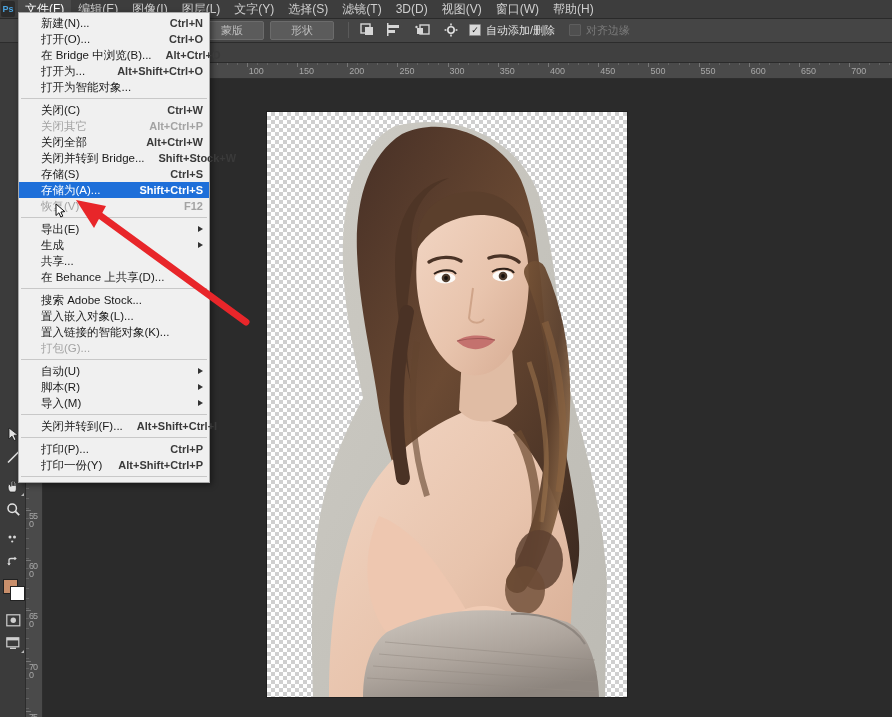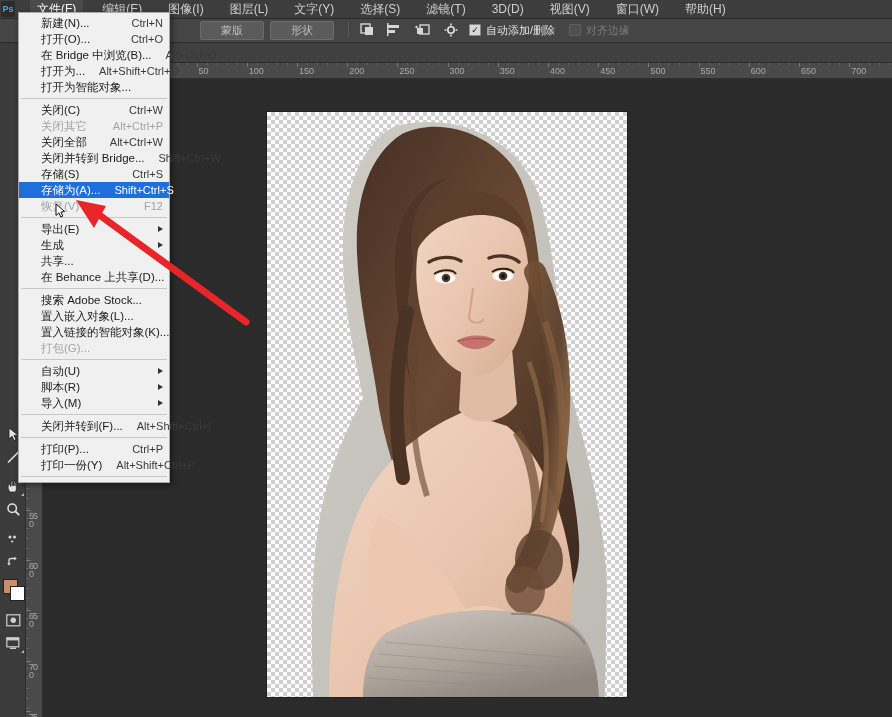--- a/index.html
+++ b/index.html
@@ -17,21 +17,21 @@
     position:absolute;left:0;top:0;width:892px;height:18px;
     background:#3d3d3d;display:flex;align-items:center;
     border-bottom:1px solid #2a2a2a;z-index:40;
   }
   .ps-badge{
     width:14px;height:16px;margin-left:1px;margin-right:3px;
     background:#2b2b2b;color:#4aa3df;font-size:9px;font-weight:bold;
     display:flex;align-items:center;justify-content:center;border-radius:2px;
   }
   .menubar .mi{
-    padding:2px 7px;font-size:12px;color:#cfcfcf;white-space:nowrap;line-height:14px;margin-left:12px;
+    padding:2px 7px;font-size:12px;color:#cfcfcf;white-space:nowrap;line-height:14px;
   }
   .menubar .mi.active{background:#4a4a4a;color:#fff;}
 
   
   .optionsbar{
     position:absolute;left:0;top:18px;width:892px;height:24px;
     background:#454545;border-bottom:1px solid #2c2c2c;
     display:flex;align-items:center;z-index:30;
   }
   .opt-gap{width:200px;}
@@ -106,31 +106,31 @@
     background-image:
       linear-gradient(45deg,#cfcfcf 25%,transparent 25%,transparent 75%,#cfcfcf 75%),
       linear-gradient(45deg,#cfcfcf 25%,transparent 25%,transparent 75%,#cfcfcf 75%);
     background-size:8px 8px;background-position:0 0,4px 4px;
     box-shadow:0 0 0 1px #202020;
   }
   .subject{position:absolute;left:0;top:0;width:360px;height:585px;}
 
   
   .menu{
-    position:absolute;left:18px;top:12px;width:152px;
+    position:absolute;left:18px;top:12px;width:192px;
     background:#f0f0f0;border:1px solid #a8a8a8;
     box-shadow:2px 2px 6px rgba(0,0,0,.45);
     z-index:60;padding:2px 0;box-sizing:border-box;
   }
   .menu .row{
     position:relative;height:16px;display:flex;align-items:center;
     padding:0 6px 0 22px;font-size:11.5px;color:#1a1a1a;white-space:nowrap;
   }
   .menu .row .label{flex:0 0 auto;}
-  .menu .row .acc{margin-left:auto;padding-left:14px;color:#3a3a3a;font-size:11px;}
+  .menu .row .acc{margin-left:auto;padding-left:14px;color:#3a3a3a;font-size:11px;font-weight:bold;}
   .menu .row .arrow{margin-left:auto;width:0;height:0;
     border-top:3.5px solid transparent;border-bottom:3.5px solid transparent;border-left:5px solid #333;}
   .menu .row.disabled .label,.menu .row.disabled .acc{color:#a3a3a3;}
   .menu .row.sel{background:#1e6fd9;}
   .menu .row.sel .label,.menu .row.sel .acc{color:#fff;}
   .menu .sep{height:1px;background:#c8c8c8;margin:3px 2px;}
 
   
   .annot{position:absolute;left:0;top:0;width:892px;height:717px;z-index:70;pointer-events:none;}
 
@@ -589,21 +589,21 @@
       <div class="row disabled">
         <span class="label">关闭其它</span>
         <span class="acc">Alt+Ctrl+P</span>
       </div>
       <div class="row">
         <span class="label">关闭全部</span>
         <span class="acc">Alt+Ctrl+W</span>
       </div>
       <div class="row">
         <span class="label">关闭并转到 Bridge...</span>
-        <span class="acc">Shift+Ctrl+W</span>
+        <span class="acc">Shift+Stock+W</span>
       </div>
       <div class="row">
         <span class="label">存储(S)</span>
         <span class="acc">Ctrl+S</span>
       </div>
       <div class="row sel">
         <span class="label">存储为(A)...</span>
         <span class="acc">Shift+Ctrl+S</span>
       </div>
       <div class="row disabled">

